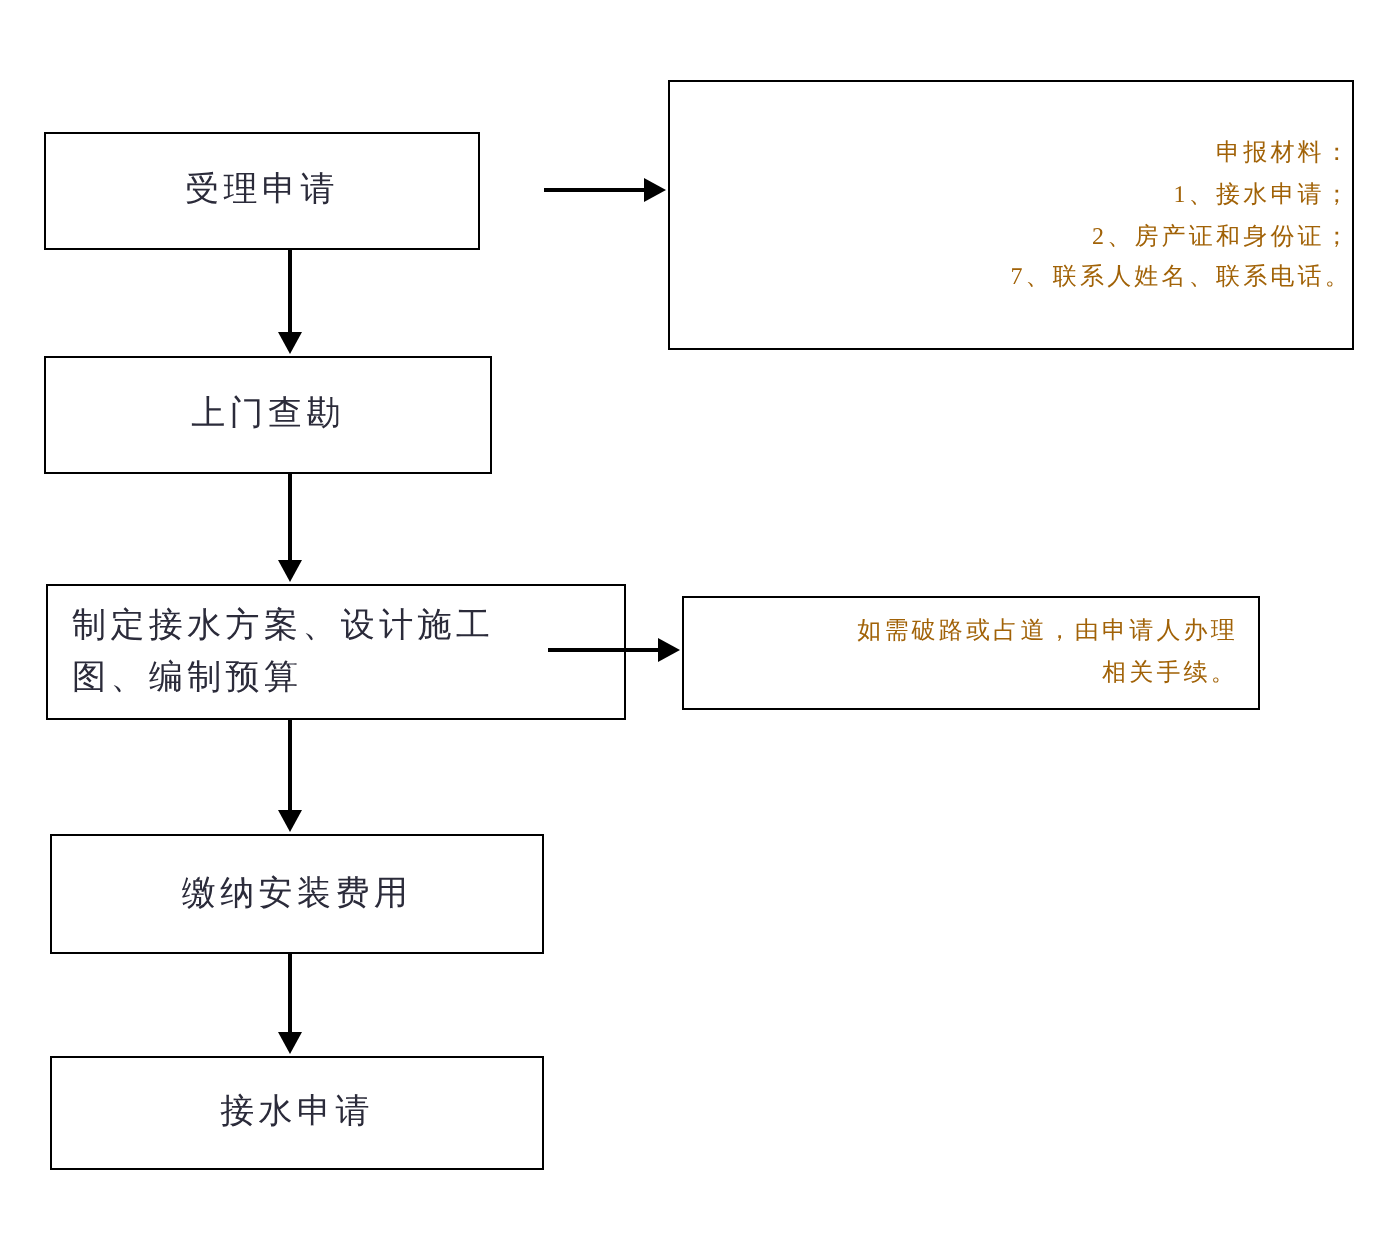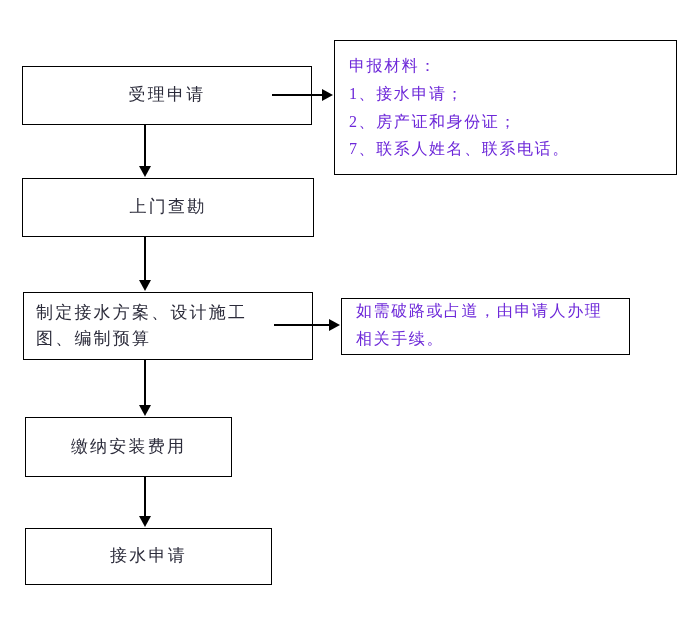--- a/index.html
+++ b/index.html
@@ -40,26 +40,27 @@
     position: absolute;
     box-sizing: border-box;
     border: 1.4px solid #000000;
     background: #ffffff;
     display: flex;
     flex-direction: column;
     justify-content: center;
     text-align: left;
   }
   .note .note-line {
-    font-size: 16px;
+    font-size: 12px;
     letter-spacing: 1.6px;
     line-height: 1.72;
-    color: #6d28d9;
+    color: #a16207;
     padding-left: 14px;
     white-space: pre;
+    text-align: right;
   }
   .note.wrap .note-line {
     white-space: pre-line;
     padding-right: 10px;
     font-family: Liberation Mono, monospace;
   }
 
   
   .conn {
     position: absolute;
@@ -89,34 +90,34 @@
     border-top: 6px solid transparent;
     border-bottom: 6px solid transparent;
     border-left: 11px solid #000000;
   }
 </style>
 </head>
 <body>
 
 <div id="flowchart">
 
-  <div class="node" style="left:22px; top:66px; width:290px; height:59px;">
+  <div class="node" style="left:22px; top:66px; width:218px; height:59px;">
     <span class="node-label">受理申请</span>
   </div>
 
-  <div class="node" style="left:22px; top:178px; width:292px; height:59px;">
+  <div class="node" style="left:22px; top:178px; width:224px; height:59px;">
     <span class="node-label">上门查勘</span>
   </div>
 
   <div class="node" style="left:23px; top:292px; width:290px; height:68px; justify-content:flex-start;">
     <span class="node-label" style="text-align:left; padding-left:12px;">制定接水方案、设计施工
 图、编制预算</span>
   </div>
 
-  <div class="node" style="left:25px; top:417px; width:207px; height:60px;">
+  <div class="node" style="left:25px; top:417px; width:247px; height:60px;">
     <span class="node-label">缴纳安装费用</span>
   </div>
 
   <div class="node" style="left:25px; top:528px; width:247px; height:57px;">
     <span class="node-label">接水申请</span>
   </div>
 
   <div class="note" style="left:334px; top:40px; width:343px; height:135px;">
     <span class="note-line">申报材料：</span>
     <span class="note-line">1、接水申请；</span>

